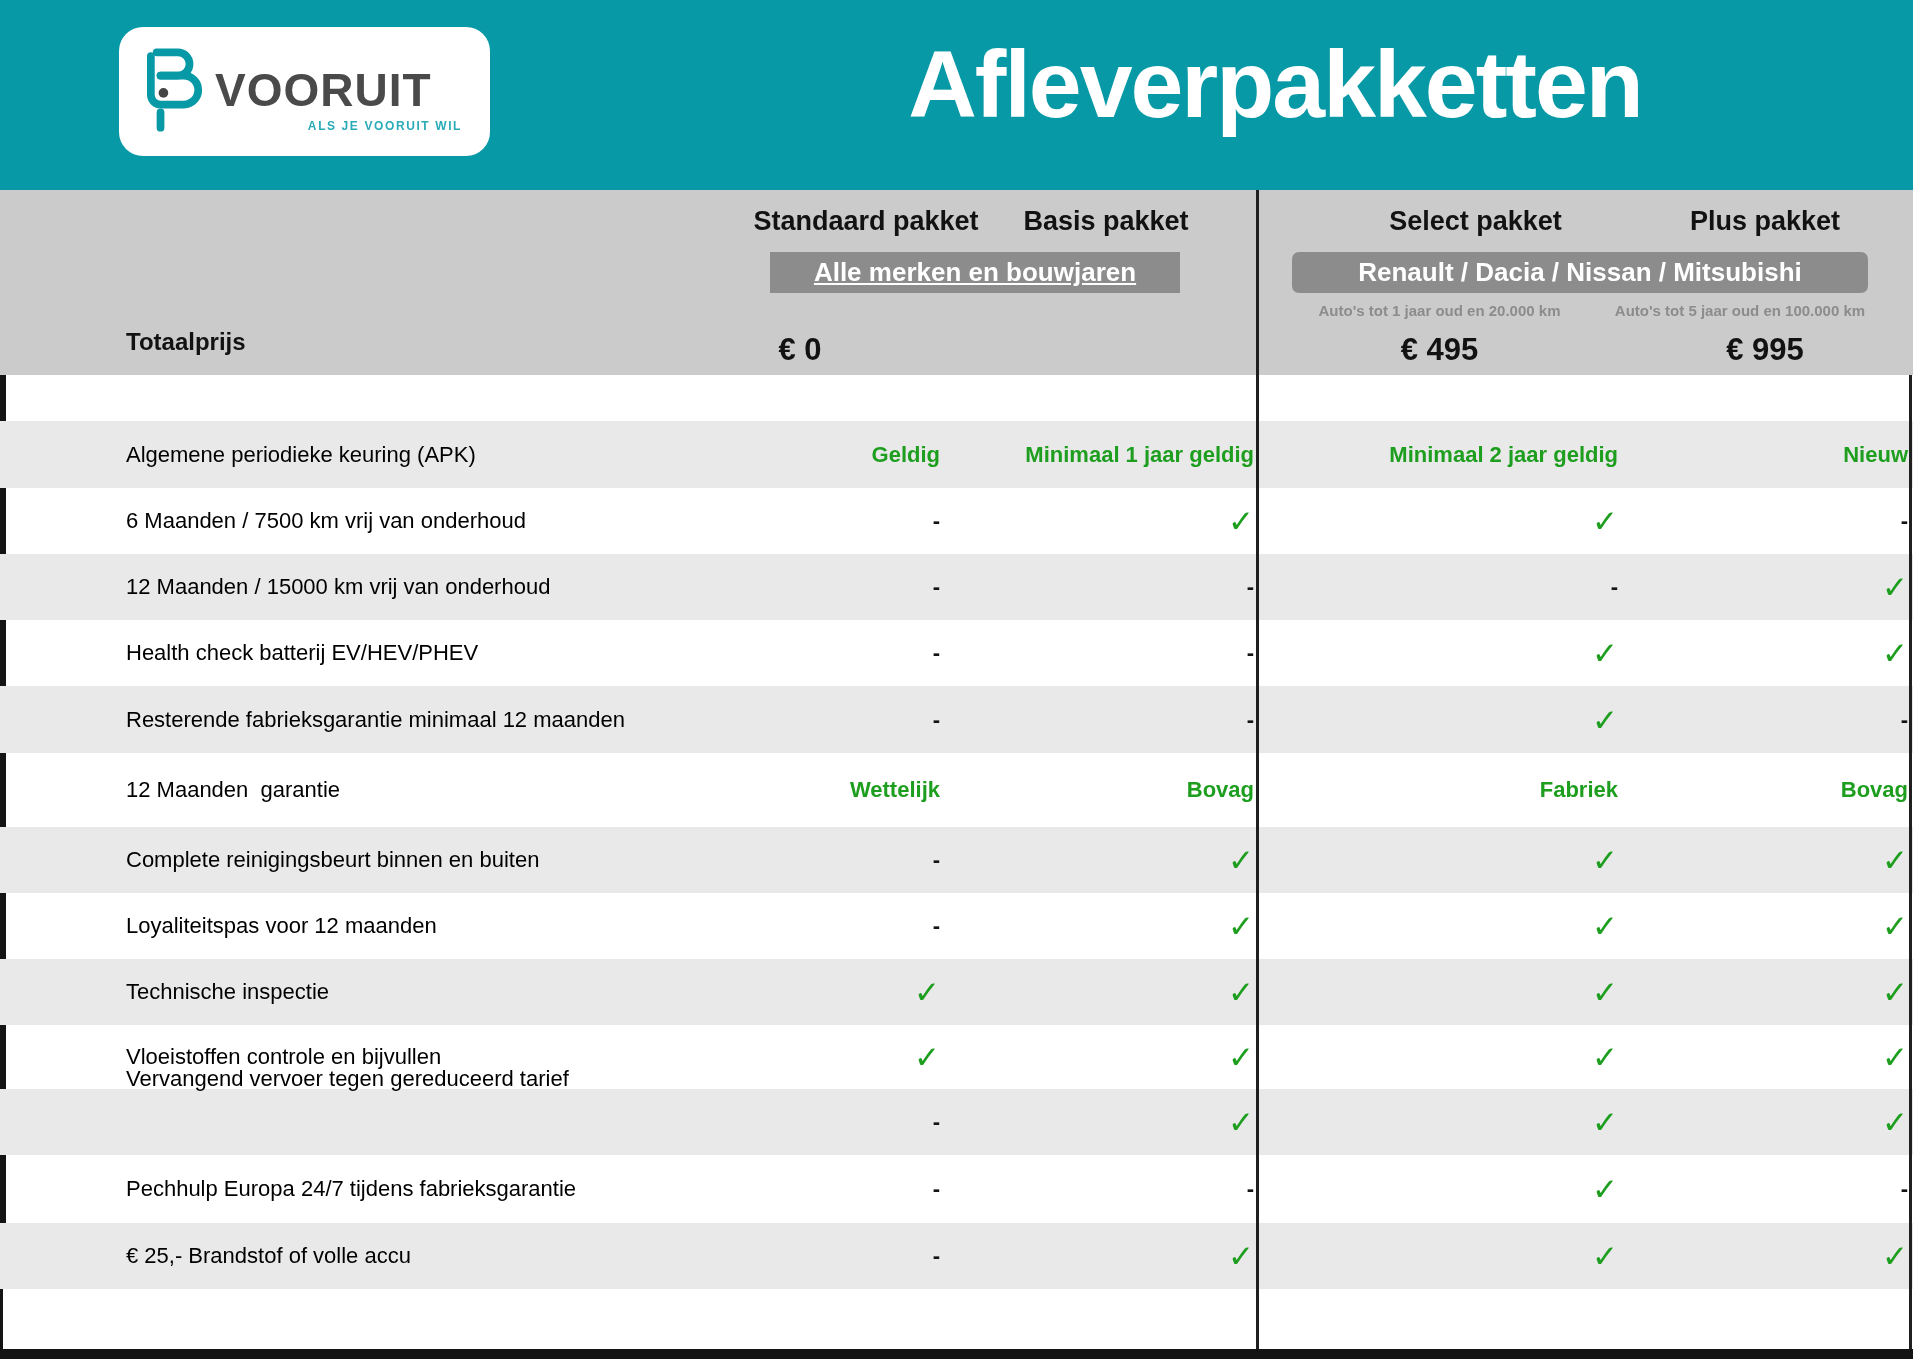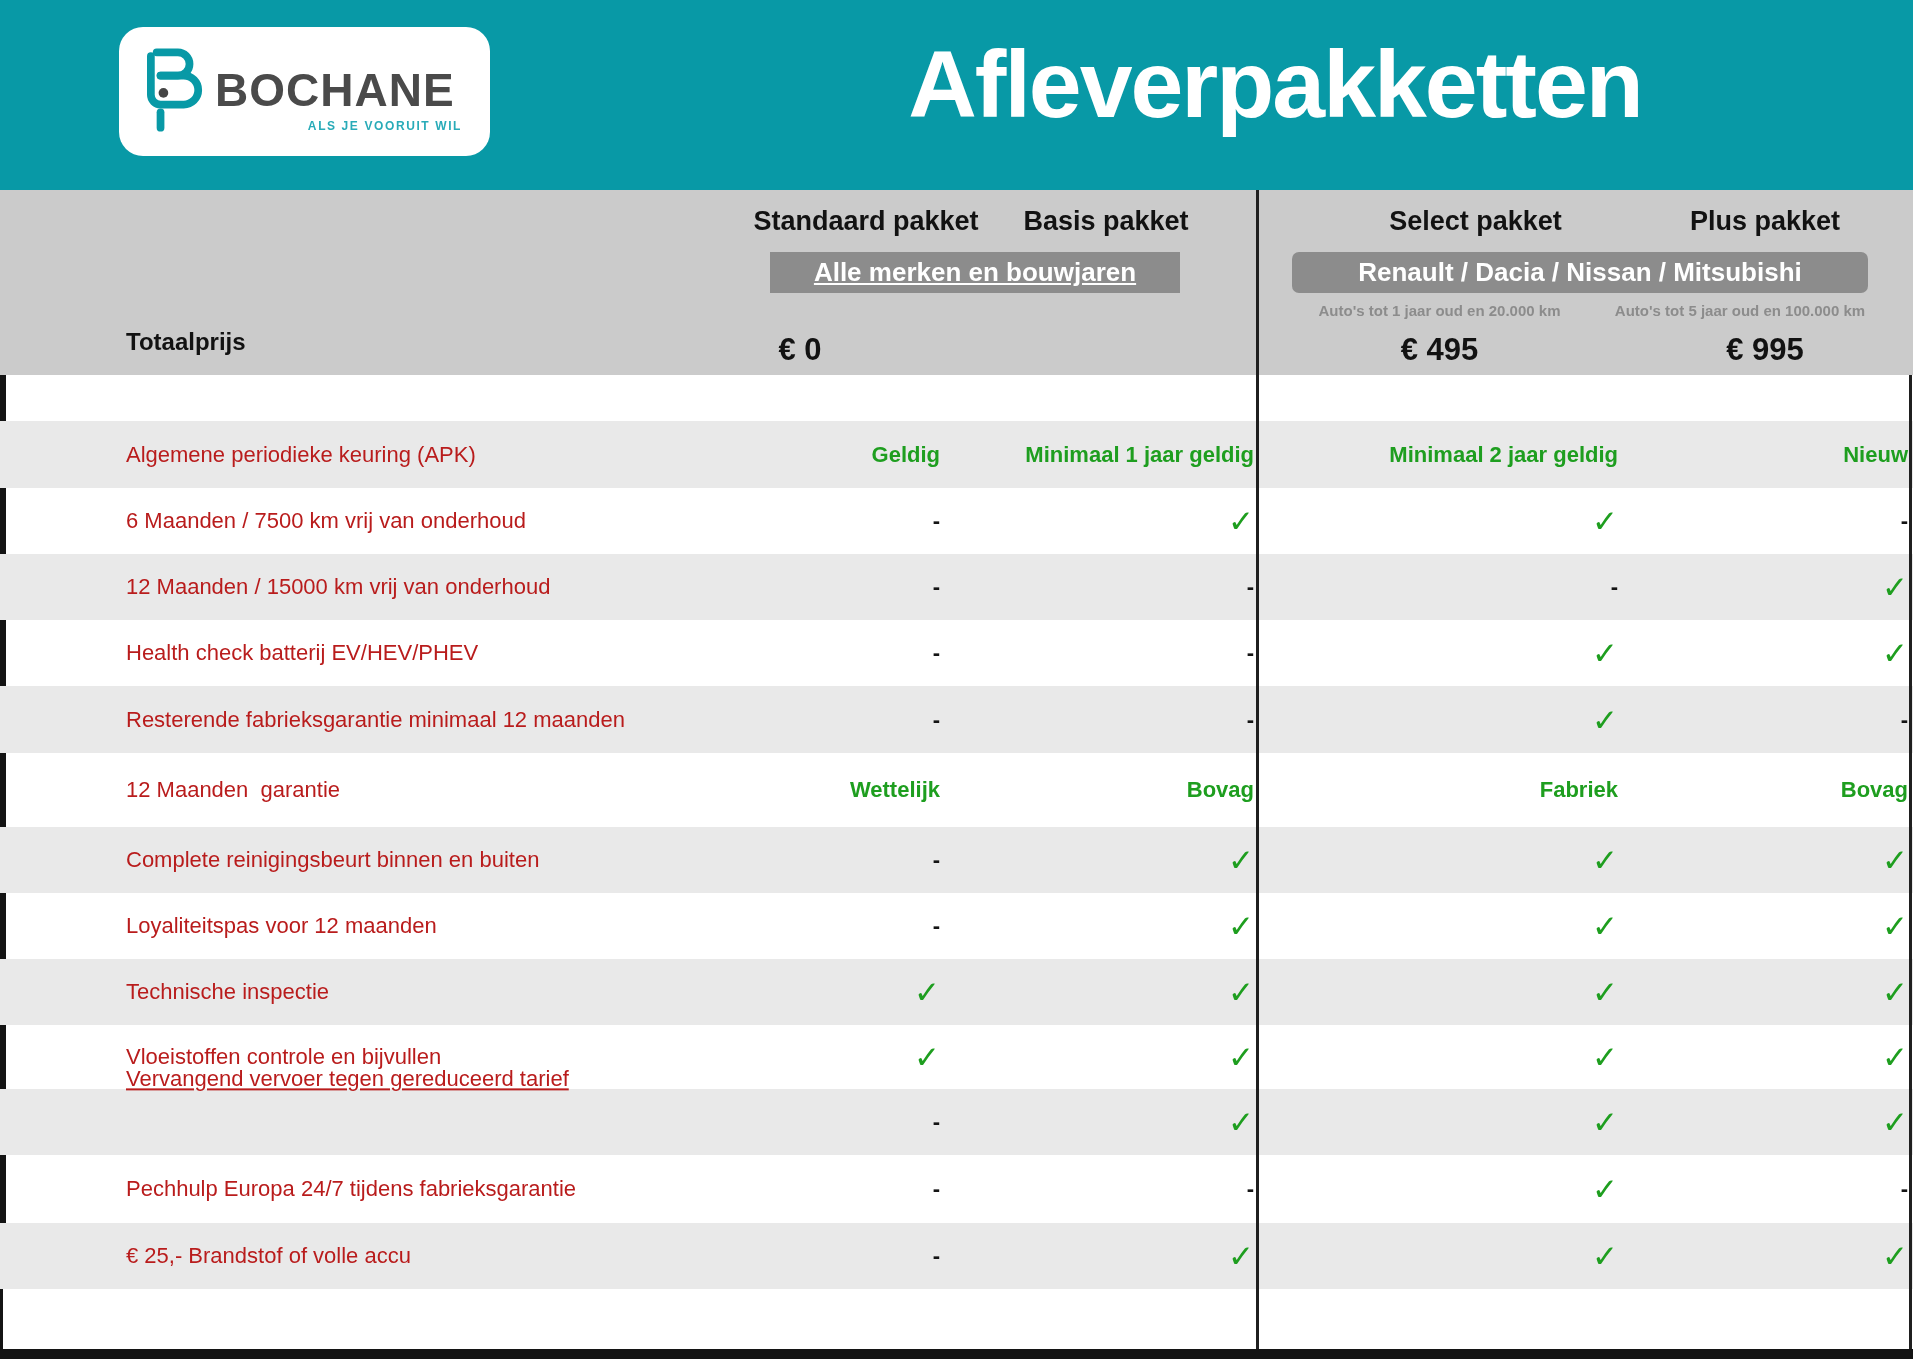--- a/index.html
+++ b/index.html
@@ -34,22 +34,22 @@
   .price { position:absolute; top:142px; font-size:31px; font-weight:700; color:#121212; text-align:center; }
 
   
   .body { position:absolute; left:0; top:375px; width:1913px; }
   .row { position:relative; width:1913px; }
   .row.white { background:#ffffff; }
   .row.gray  { background:#E9E9E9; }
   .row.white::before { content:""; position:absolute; left:0; top:0; bottom:0; width:6px; background:#141414; }
   .row.thinbar::before { width:3px; }
   .rlabel { position:absolute; left:126px; top:50%; transform:translateY(-50%);
-    font-size:22px; color:#b91c1c; line-height:1.28; white-space:pre-wrap; }
-  .rlabel span { display:block;text-decoration:underline; }
+    font-size:22px; color:#000000; line-height:1.28; white-space:pre-wrap; }
+  .rlabel span { display:block; }
   .val { position:absolute; top:50%; transform:translateY(-50%); text-align:right; }
   .c1 { left:660px;  width:280px; }
   .c2 { left:942px;  width:312px; }
   .c3 { left:1261px; width:357px; }
   .c4 { left:1622px; width:286px; }
   .val[data-kind="check"] { color:#1E9E1F; font-size:31px; font-weight:500; }
   .val[data-kind="dash"]  { color:#141414; font-size:22px; font-weight:800; }
   .val[data-kind="label"] { color:#1E9E1F; font-size:22px; font-weight:700; }
 
   
@@ -65,21 +65,21 @@
   <div class="teal-header">
     <div class="logo-box">
       <svg class="logo-icon" width="58" height="100" viewBox="0 0 60 100">
         <g fill="none" stroke="#0899A6" stroke-width="8" stroke-linecap="round" stroke-linejoin="round">
           <path d="M10 10 h22 a12 12 0 0 1 0 24 h-18"></path>
           <path d="M14 34 h24 a15 15 0 0 1 0 30 h-24 a10 10 0 0 1 -10 -10 v-40"></path>
           <path d="M14 72 v16"></path>
         </g>
         <circle cx="17" cy="52" r="5" fill="#454545"></circle>
       </svg>
-      <span class="brand">BOCHANE</span>
+      <span class="brand">VOORUIT</span>
       <span class="tagline">ALS JE VOORUIT WIL</span>
     </div>
     <div class="page-title">Afleverpakketten</div>
   </div>
 
   <div class="gray-header">
     <div class="pkg-name pkg1">Standaard pakket</div>
     <div class="pkg-name pkg2">Basis pakket</div>
     <div class="pkg-name pkg3">Select pakket</div>
     <div class="pkg-name pkg4">Plus pakket</div>

